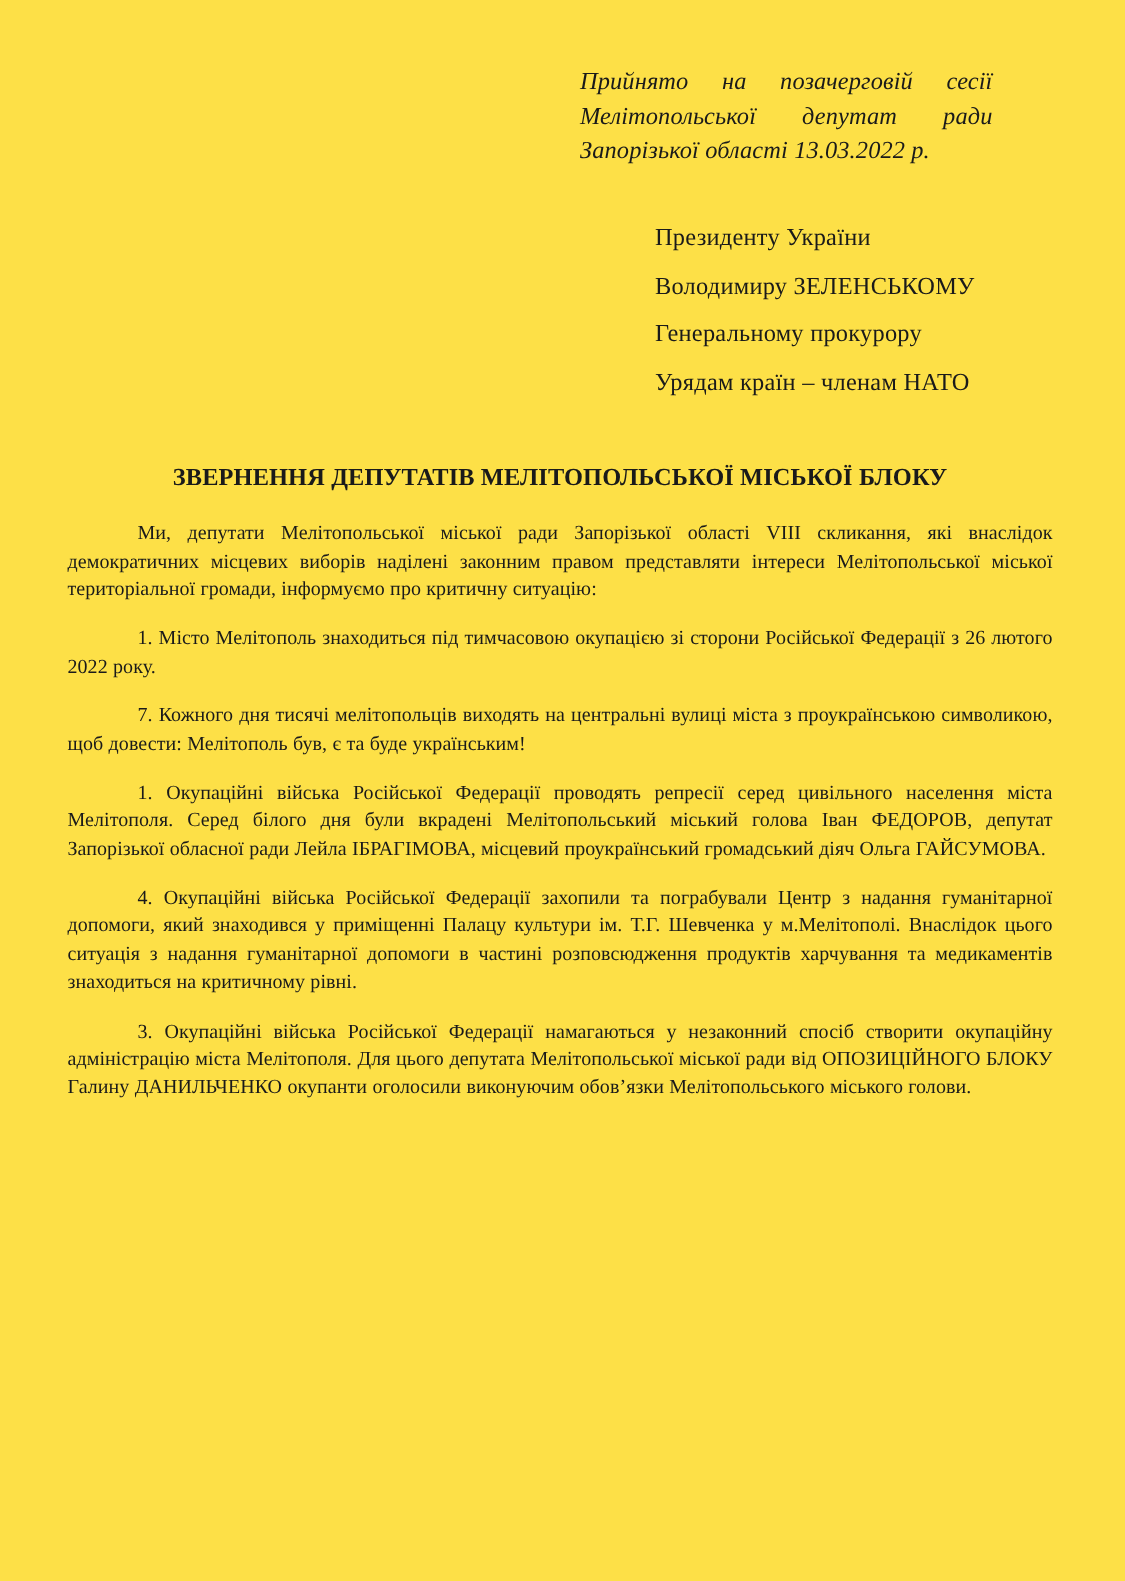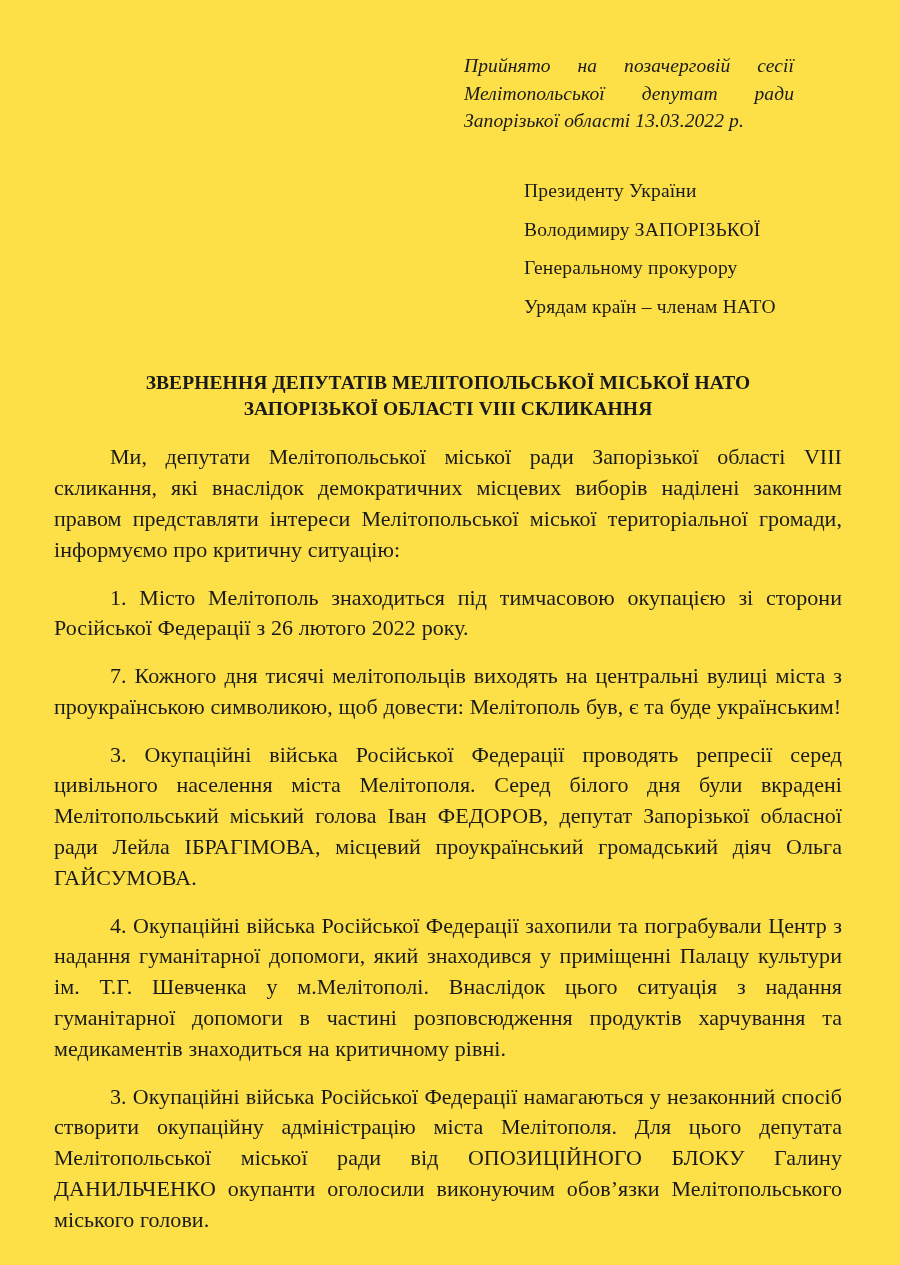--- a/index.html
+++ b/index.html
@@ -70,21 +70,21 @@
     letter-spacing: 0.1px;
   }
   .doc-title .t-line { display: block; }
 
   
   .body-text {
     margin-top: 20px;
   }
   .body-text p {
     margin: 16px 0 17px 0;
-    font-size: 22px;
+    font-size: 16px;
     line-height: 1.40;
     text-align: justify;
     text-indent: 56px;
     letter-spacing: 0.05px;
     word-spacing: 0.2px;
     font-family: Liberation Serif, serif;
   }
   .body-text p:last-child { margin-bottom: 0; }
 </style>
 </head>
@@ -93,32 +93,31 @@
 <div class="page">
 
   <div class="adopted-note">
     <span class="line">Прийнято на позачерговій сесії</span>
     <span class="line">Мелітопольської депутат ради</span>
     <span class="line">Запорізької області 13.03.2022 р.</span>
   </div>
 
   <div class="addressees">
     <div class="addressee">Президенту України</div>
-    <div class="addressee">Володимиру ЗАПОРІЗЬКОЇ</div>
+    <div class="addressee">Володимиру ЗЕЛЕНСЬКОМУ</div>
     <div class="addressee">Генеральному прокурору</div>
     <div class="addressee">Урядам країн – членам НАТО</div>
   </div>
 
   <div class="doc-title">
-    <span class="t-line">ЗВЕРНЕННЯ ДЕПУТАТІВ МЕЛІТОПОЛЬСЬКОЇ МІСЬКОЇ НАТО</span>
-    <span class="t-line">ЗАПОРІЗЬКОЇ ОБЛАСТІ VIII СКЛИКАННЯ</span>
+    <span class="t-line">ЗВЕРНЕННЯ ДЕПУТАТІВ МЕЛІТОПОЛЬСЬКОЇ МІСЬКОЇ БЛОКУ</span>
   </div>
 
   <div class="body-text">
     <p>Ми, депутати Мелітопольської міської ради Запорізької області VIII скликання, які внаслідок демократичних місцевих виборів наділені законним правом представляти інтереси Мелітопольської міської територіальної громади, інформуємо про критичну ситуацію:</p>
     <p>1. Місто Мелітополь знаходиться під тимчасовою окупацією зі сторони Російської Федерації з 26 лютого 2022 року.</p>
     <p>7. Кожного дня тисячі мелітопольців виходять на центральні вулиці міста з проукраїнською символикою, щоб довести: Мелітополь був, є та буде українським!</p>
-    <p>3. Окупаційні війська Російської Федерації проводять репресії серед цивільного населення міста Мелітополя. Серед білого дня були вкрадені Мелітопольський міський голова Іван ФЕДОРОВ, депутат Запорізької обласної ради Лейла ІБРАГІМОВА, місцевий проукраїнський громадський діяч Ольга ГАЙСУМОВА.</p>
+    <p>1. Окупаційні війська Російської Федерації проводять репресії серед цивільного населення міста Мелітополя. Серед білого дня були вкрадені Мелітопольський міський голова Іван ФЕДОРОВ, депутат Запорізької обласної ради Лейла ІБРАГІМОВА, місцевий проукраїнський громадський діяч Ольга ГАЙСУМОВА.</p>
     <p>4. Окупаційні війська Російської Федерації захопили та пограбували Центр з надання гуманітарної допомоги, який знаходився у приміщенні Палацу культури ім. Т.Г. Шевченка у м.Мелітополі. Внаслідок цього ситуація з надання гуманітарної допомоги в частині розповсюдження продуктів харчування та медикаментів знаходиться на критичному рівні.</p>
     <p>3. Окупаційні війська Російської Федерації намагаються у незаконний спосіб створити окупаційну адміністрацію міста Мелітополя. Для цього депутата Мелітопольської міської ради від ОПОЗИЦІЙНОГО БЛОКУ Галину ДАНИЛЬЧЕНКО окупанти оголосили виконуючим обов’язки Мелітопольського міського голови.</p>
   </div>
 
 </div>
 
 </body></html>

